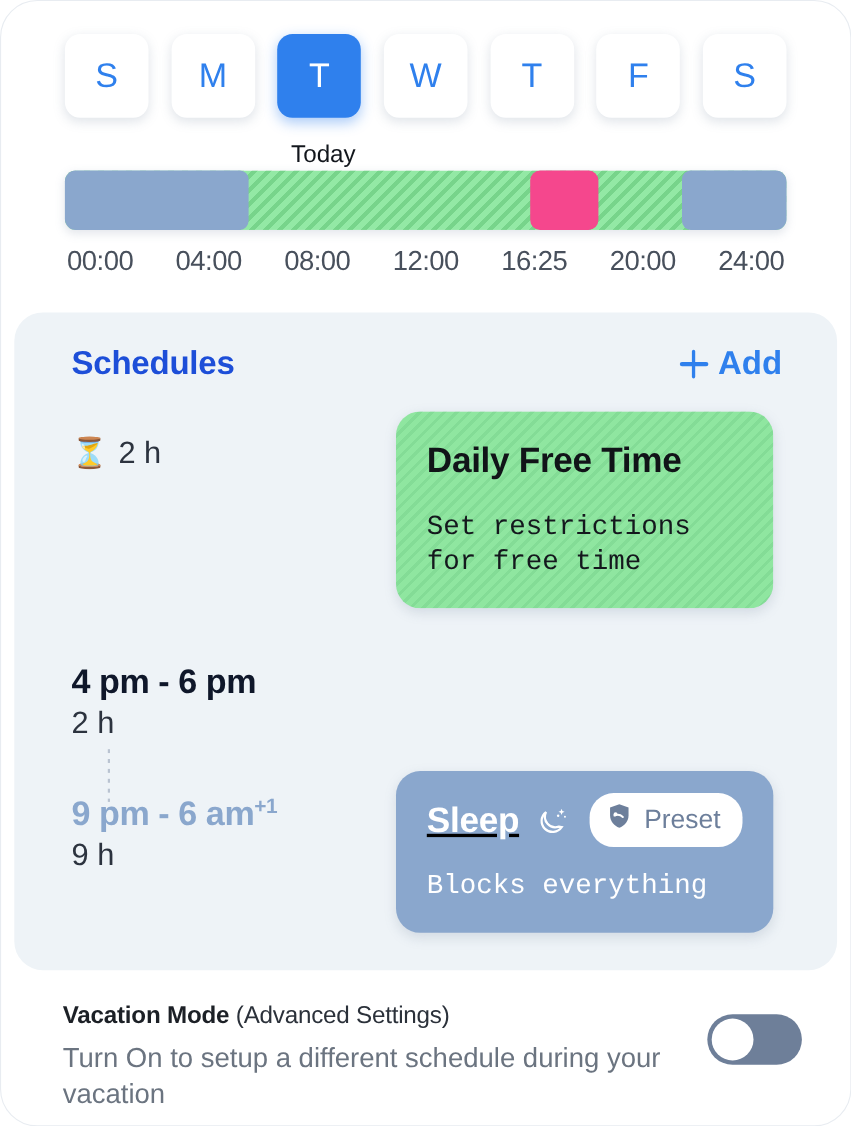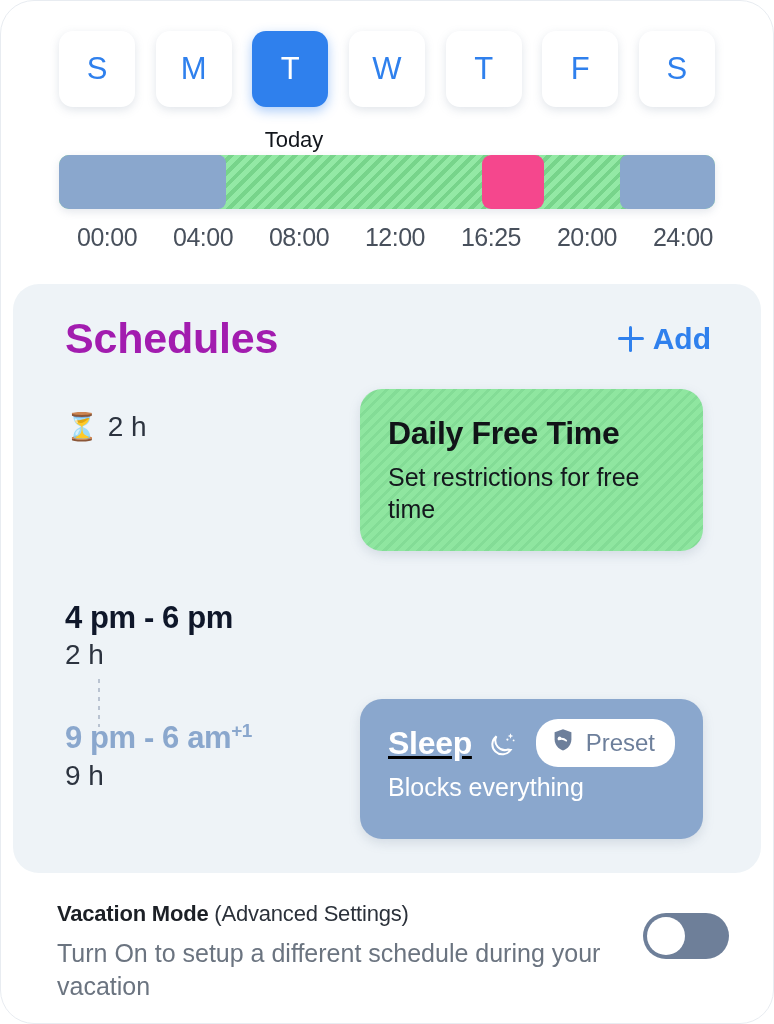--- a/index.html
+++ b/index.html
@@ -69,38 +69,37 @@
     position: absolute; top: 0; height: 54px;
   }
   .seg-sleep-start { left: 0; width: 25.5%; background: #8aa7cd; border-radius: 10px 8px 8px 10px; }
   .seg-sleep-end   { right: 0; width: 14.5%; background: #8aa7cd; border-radius: 8px 10px 10px 8px; }
   .seg-homework    { left: 64.5%; width: 9.5%; background: #f5478d; border-radius: 9px; }
 
   .tick-row {
     display: flex; justify-content: space-between;
     margin-top: 14px;
     padding: 0 2px;
-    margin-left: 16px;
   }
   .tick { font-size: 25px; color: #48505c; letter-spacing: -0.5px; }
 
   
   .panel {
     margin: 32px 12px 0 12px;
     background: #eef3f7;
     border-radius: 26px;
     padding: 30px 0 34px 0;
     min-height: 566px;
     position: relative;
   }
   .panel-head {
     display: flex; align-items: center; justify-content: space-between;
     padding: 0 50px 0 52px;
   }
-  .panel-title { font-size: 43px; font-weight: 700; color: #a21caf; letter-spacing: -0.2px; }
+  .panel-title { font-size: 30px; font-weight: 700; color: #1d4ed8; letter-spacing: -0.2px; }
   .add-btn {
     display: flex; align-items: center; gap: 9px;
     color: #2f80ed; font-size: 30px; font-weight: 700;
     cursor: pointer;
   }
   .plus-icon { display: inline-block; width: 26px; height: 26px; position: relative; }
   .plus-icon::before, .plus-icon::after {
     content: ""; position: absolute; background: #2f80ed; border-radius: 2px;
   }
   .plus-icon::before { left: 0; top: 11px; width: 26px; height: 3.5px; }
@@ -145,21 +144,21 @@
        rgba(255,255,255,0.0) 3px,
        rgba(255,255,255,0.0) 8px);
     min-height: 148px;
   }
   .card-pink { background: #f5488e; min-height: 118px; display: flex; align-items: center; }
   .card-blue { background: #8aa7cd; min-height: 140px; }
 
   .card-title { font-size: 32px; font-weight: 700; letter-spacing: -0.3px; }
   .card-title.dark { color: #111418; }
   .card-title.light { color: #ffffff; }
-  .card-sub { font-size: 25px; margin-top: 9px; line-height: 1.28; }
+  .card-sub { font-size: 25px; margin-top: 26px; line-height: 1.28; font-family: Liberation Mono, monospace; }
   .card-sub.dark { color: #14181d; }
   .card-sub.light { color: #ffffff; }
 
   .sleep-head { display: flex; align-items: center; gap: 12px; text-decoration: underline; }
   .moon-icon { display: inline-flex; }
 
   .preset-pill {
     position: absolute; right: 28px; top: 20px;
     background: #ffffff;
     border-radius: 22px;

